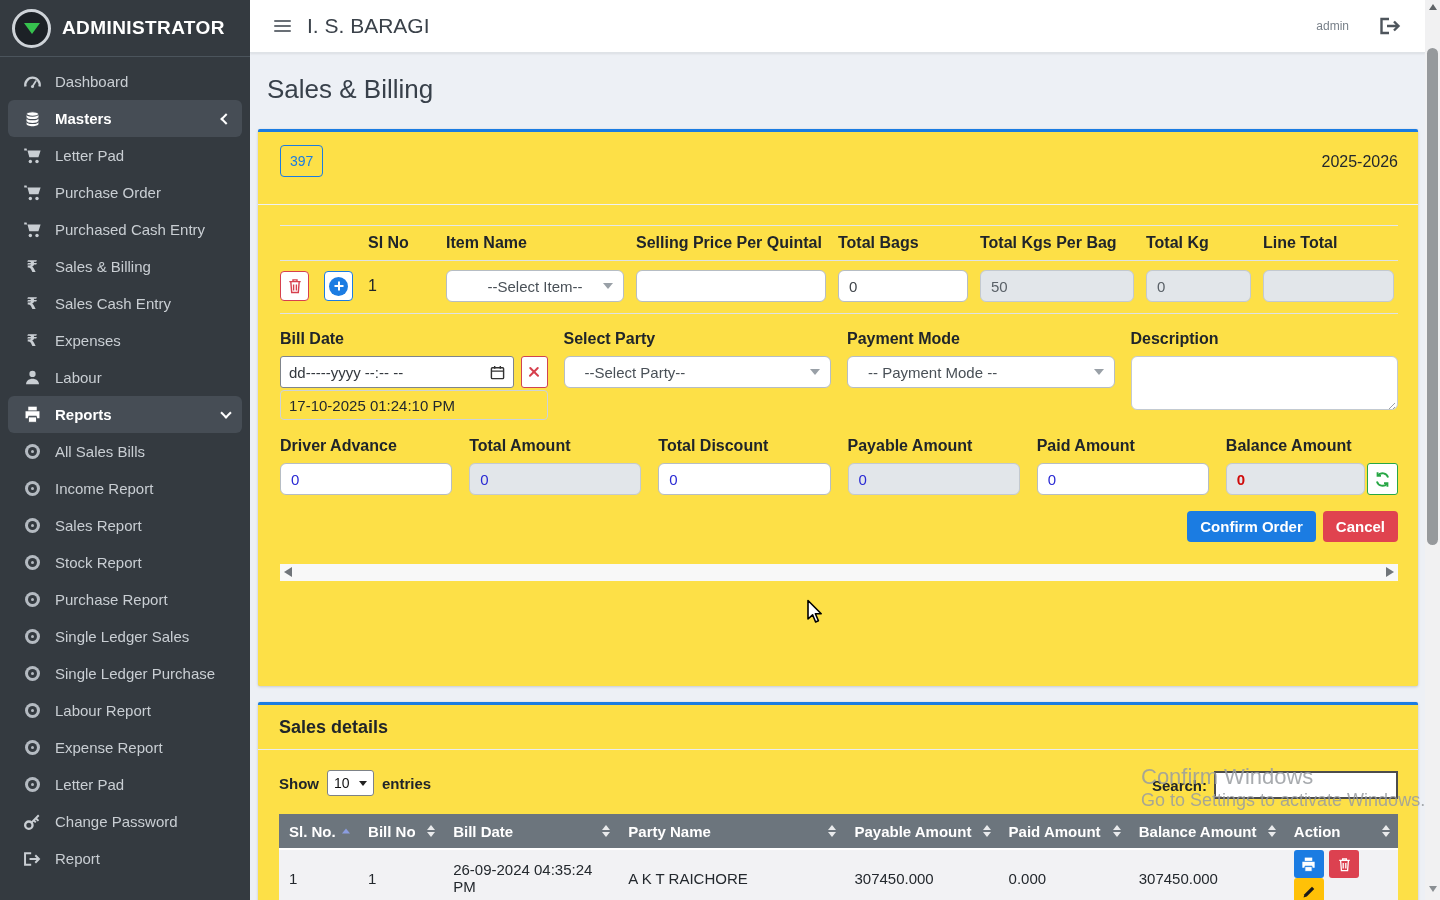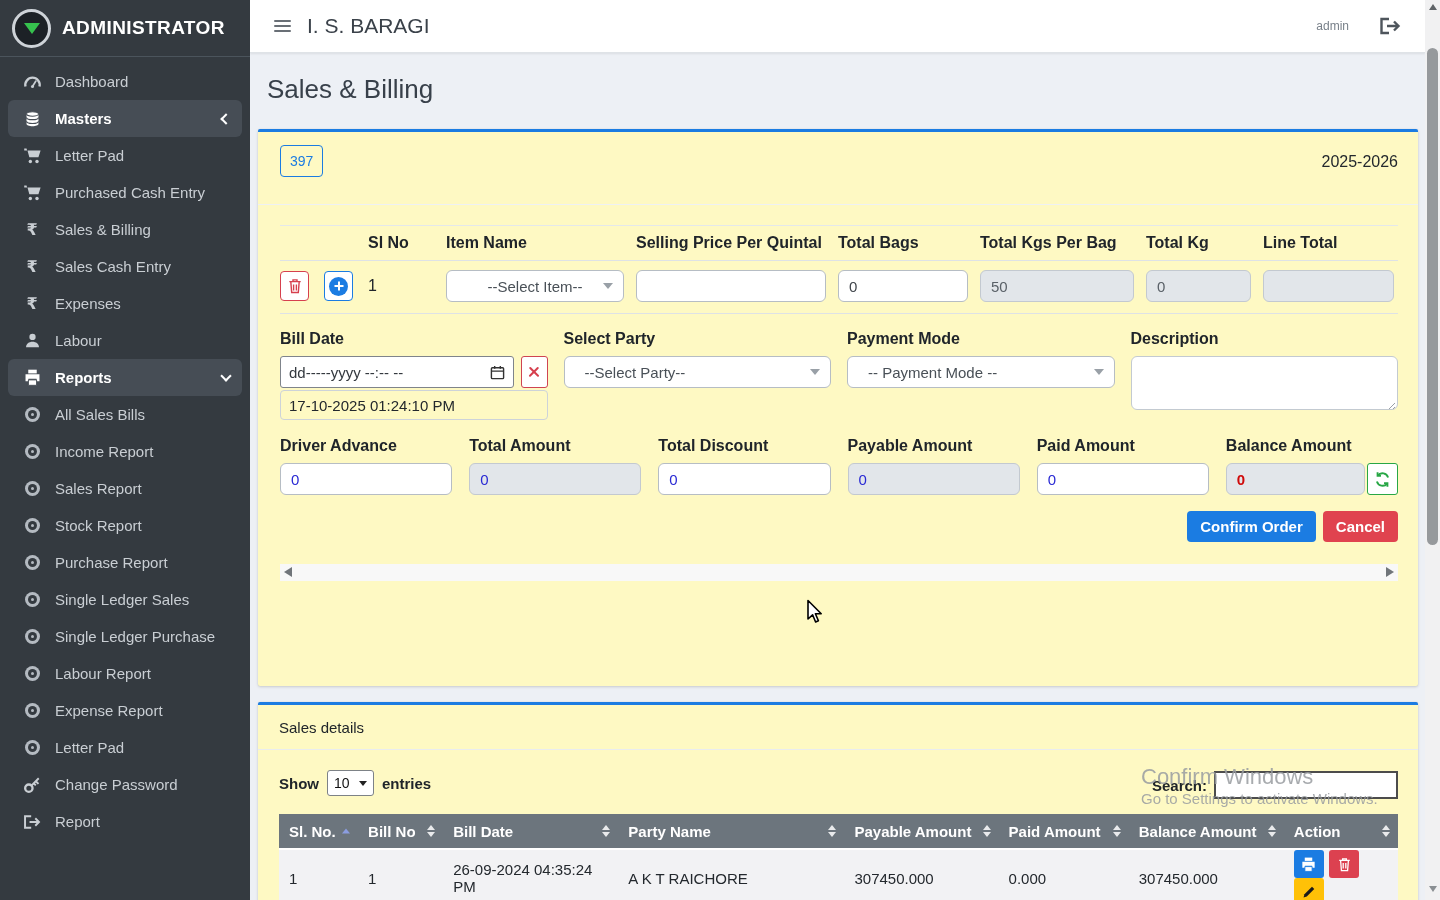--- a/index.html
+++ b/index.html
@@ -30,21 +30,21 @@
   .topbar{height:53px;background:#fff;display:flex;align-items:center;padding:0 24px;border-bottom:1px solid #dfe3e7;box-shadow:0 1px 2px rgba(0,0,0,.08);position:relative;z-index:2}
   .hamburger{display:inline-block;cursor:pointer}
   .hamburger i{display:block;width:17px;height:2px;background:#696f76;margin:3px 0;border-radius:1px}
   .app-title{font-size:21px;color:#3a4149;margin-left:16px}
   .topbar-right{margin-left:auto;display:flex;align-items:center;gap:30px}
   .admin{color:#79818a;font-size:12px;cursor:pointer}
   .content{position:absolute;top:53px;left:0;right:0;bottom:0;background:#edf0f5;overflow:hidden;padding:0 7px 0 8px}
   .page-title{font-size:26px;font-weight:400;color:#38404a;margin:21px 8px 24px 9px}
 
   
-  .card{background:#fef9c3;border-top:3px solid #1b7ce2;border-radius:2px;box-shadow:0 0 1px rgba(0,0,0,.12),0 1px 3px rgba(0,0,0,.15)}
+  .card{background:#fde047;border-top:3px solid #1b7ce2;border-radius:2px;box-shadow:0 0 1px rgba(0,0,0,.12),0 1px 3px rgba(0,0,0,.15)}
   .card1-head{position:relative;height:73px;border-bottom:1px solid #eef1f4;padding:13px 20px 0 22px}
   .billno{display:inline-block;border:1px solid #1b7ce2;color:#1b7ce2;font-size:14px;padding:8px 9px;border-radius:4px;line-height:1}
   .year{position:absolute;right:20px;top:21px;font-size:16px;color:#23282d}
   .card1-body{padding:20px 20px 105px 22px}
 
   
   .itable-head,.itable-row{display:flex;align-items:center}
   .itable-head{border-top:1px solid #e4e8eb;border-bottom:1px solid #dee2e6;height:36px}
   .itable-row{border-bottom:1px solid #dee2e6;padding:9px 0 11px}
   .c{padding-right:12px;flex:none}
@@ -97,21 +97,21 @@
 
   
   .hscroll{position:relative;height:17px;background:#f8f8f8;margin-top:22px}
   .harrow{position:absolute;top:3px;width:0;height:0;border-top:5px solid transparent;border-bottom:5px solid transparent;cursor:pointer}
   .harrow.left{left:4px;border-right:8px solid #70757a}
   .harrow.right{right:4px;border-left:8px solid #70757a}
 
   
   .card2{margin-top:16px}
   .card2-head{height:45px;border-bottom:1px solid #e9ecef;display:flex;align-items:center;padding:0 21px}
-  .card2-title{font-size:15px;font-weight:normal;color:#20252a}
+  .card2-title{font-size:18px;font-weight:bold;color:#20252a}
   .card2-body{position:relative;padding:20px 20px 0 21px}
   .show-entries{display:flex;align-items:center;gap:8px;font-size:15px;font-weight:bold;color:#20252a}
   .page-size{width:47px;height:26px;border:1px solid #7d8287;border-radius:3px;background:#fff;display:flex;align-items:center;justify-content:space-between;padding:0 6px;font-weight:normal;font-size:14px;color:#111;cursor:pointer}
   .ps-caret{width:0;height:0;border-left:4px solid transparent;border-right:4px solid transparent;border-top:5px solid #222}
   .search-wrap{position:absolute;right:20px;top:21px;display:flex;align-items:center;gap:7px;z-index:3}
   .search-label{font-size:15px;font-weight:bold;color:#20252a}
   .search-input{width:184px;height:28px;border:2px solid #4c4c4c;background:#fff;outline:none;font-size:14px;padding:0 6px;font-family:inherit}
 
   .stable{width:100%;border-collapse:collapse;table-layout:fixed;margin-top:18px}
   .stable th{background:#6c757d;color:#fff;font-size:15px;font-weight:bold;text-align:left;padding:8px 10px;position:relative;height:35px;border-bottom:2px solid #fff;cursor:pointer;white-space:nowrap}
@@ -128,21 +128,21 @@
   
   .vscroll{position:absolute;right:0;top:0;bottom:0;width:15px;background:#f1f1f2;z-index:60}
   .varrow{position:absolute;left:50%;transform:translateX(-50%);width:0;height:0;border-left:4.5px solid transparent;border-right:4.5px solid transparent;cursor:pointer}
   .varrow.up{top:4px;border-bottom:6px solid #5f6468}
   .varrow.down{bottom:8px;border-top:6px solid #8a8f93}
   .vthumb{position:absolute;left:2px;width:11px;top:48px;height:497px;background:#96999c;border-radius:6px;cursor:grab}
 
   
   .watermark{position:absolute;left:1141px;top:763px;z-index:40;pointer-events:none;color:#999da1;opacity:.85}
   .wm1{font-size:22px;line-height:27px}
-  .wm2{font-size:15px}
+  .wm2{font-size:18px}
 
   .cursor{position:absolute;left:806px;top:599px;z-index:100;pointer-events:none}
 </style>
 </head>
 <body>
 
 <div class="screen">
 
   <aside class="sidebar">
     <div class="brand">
@@ -175,20 +175,30 @@
       </div>
       <div class="nav-item">
         <span class="ico">
             <svg width="19" height="18" viewBox="0 0 20 20" fill="currentColor">
               <path d="M.8 1.8h2.6l.6 2.1h15l-2.4 7.4H6.5L4.4 3.9H.8z"></path>
               <circle cx="7.6" cy="16.2" r="1.9"></circle>
               <circle cx="15" cy="16.2" r="1.9"></circle>
             </svg>
           </span>
         <span>Letter Pad</span>
+      </div>
+      <div class="nav-item">
+        <span class="ico">
+            <svg width="19" height="18" viewBox="0 0 20 20" fill="currentColor">
+              <path d="M.8 1.8h2.6l.6 2.1h15l-2.4 7.4H6.5L4.4 3.9H.8z"></path>
+              <circle cx="7.6" cy="16.2" r="1.9"></circle>
+              <circle cx="15" cy="16.2" r="1.9"></circle>
+            </svg>
+          </span>
+        <span>Purchase Order</span>
       </div>
       <div class="nav-item">
         <span class="ico">
             <svg width="19" height="18" viewBox="0 0 20 20" fill="currentColor">
               <path d="M.8 1.8h2.6l.6 2.1h15l-2.4 7.4H6.5L4.4 3.9H.8z"></path>
               <circle cx="7.6" cy="16.2" r="1.9"></circle>
               <circle cx="15" cy="16.2" r="1.9"></circle>
             </svg>
           </span>
         <span>Purchased Cash Entry</span>

